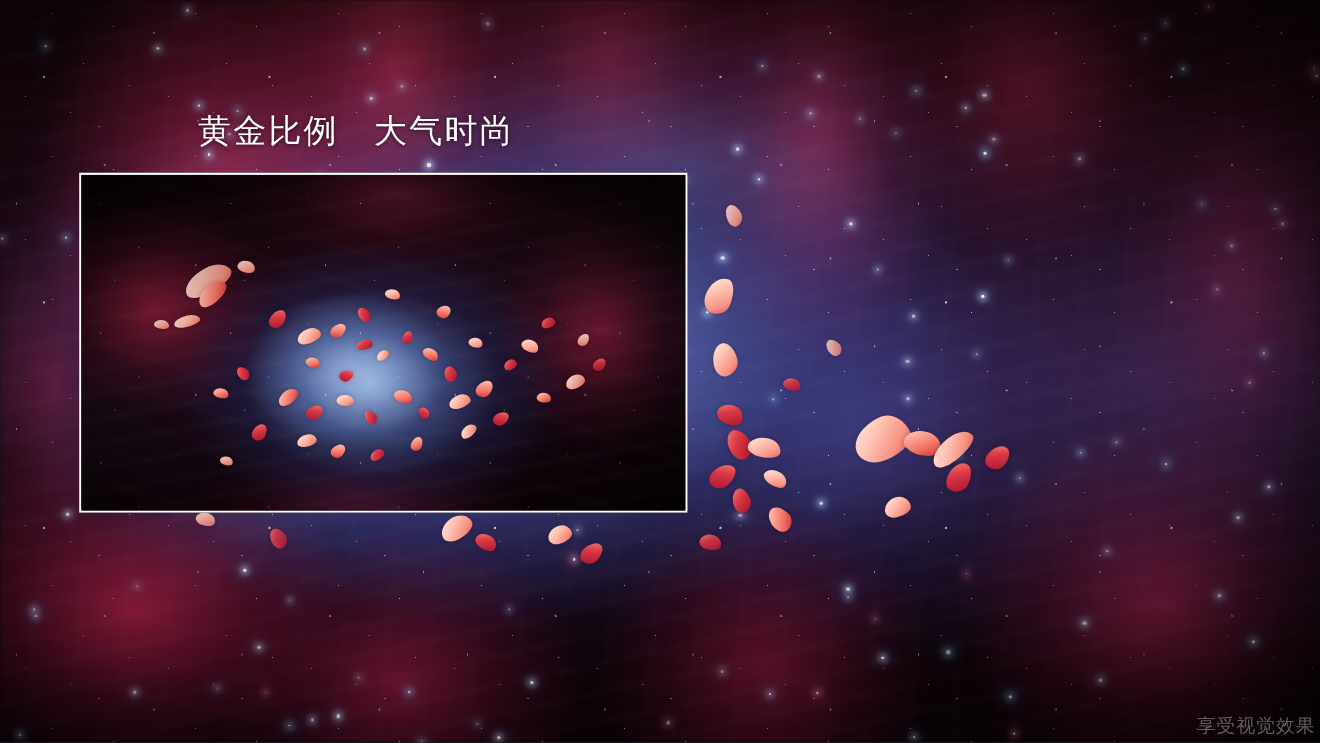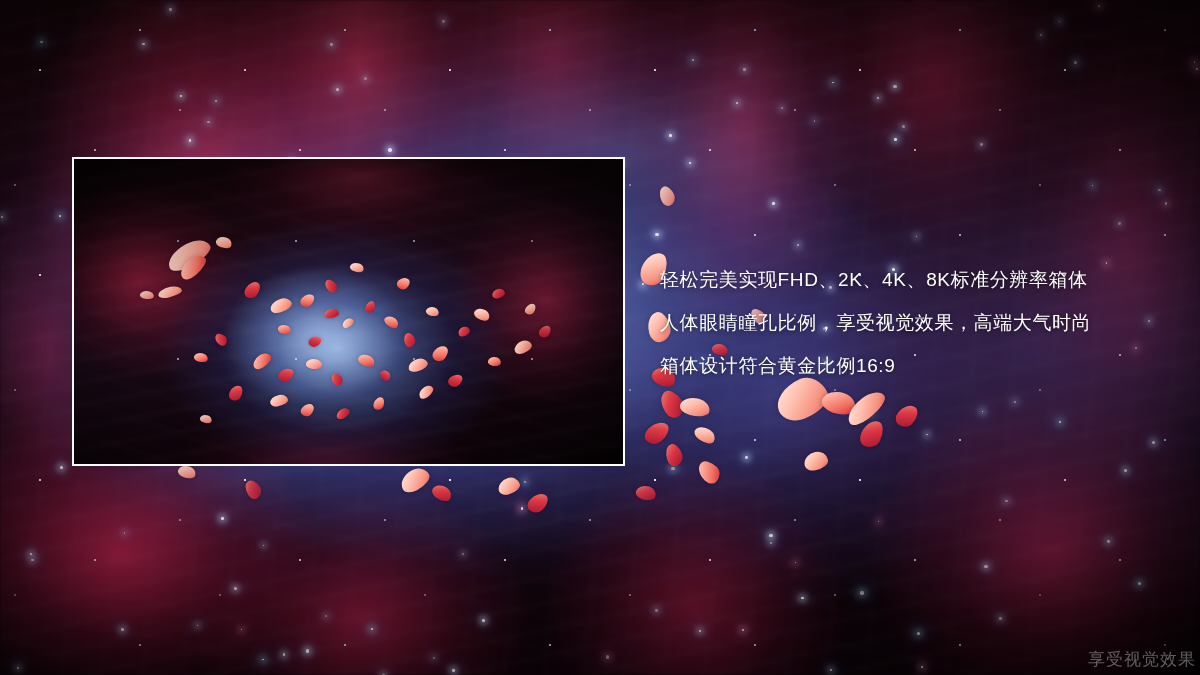--- a/index.html
+++ b/index.html
@@ -436,22 +436,18 @@
           <div class="petal dark" style="left: 252px; top: 120px; width: 10px; height: 14px; transform: rotate(-44deg);"></div>
           <div class="petal pale" style="left: 276px; top: 104px; width: 14px; height: 9px; transform: rotate(18deg);"></div>
           <div class="petal" style="left: 324px; top: 118px; width: 11px; height: 13px; transform: rotate(50deg);"></div>
           <div class="petal dark" style="left: 418px; top: 130px; width: 13px; height: 9px; transform: rotate(-14deg);"></div>
           <div class="petal pale" style="left: 452px; top: 144px; width: 9px; height: 12px; transform: rotate(32deg);"></div>
         </div>
       <div id="frame-vignette"></div>
     </div>
   </div>
 
-
-  <div id="body-text">
-    <div class="body-line">轻松完美实现FHD、2K、4K、8K标准分辨率箱体</div>
-    <div class="body-line">人体眼睛瞳孔比例，享受视觉效果，高端大气时尚</div>
-    <div class="body-line">箱体设计符合黄金比例16:9</div>
-  </div>
+  <div id="slide-title">黄金比例　大气时尚</div>
+
 
   <div id="watermark">享受视觉效果</div>
 
 </div>
 
 </body></html>

